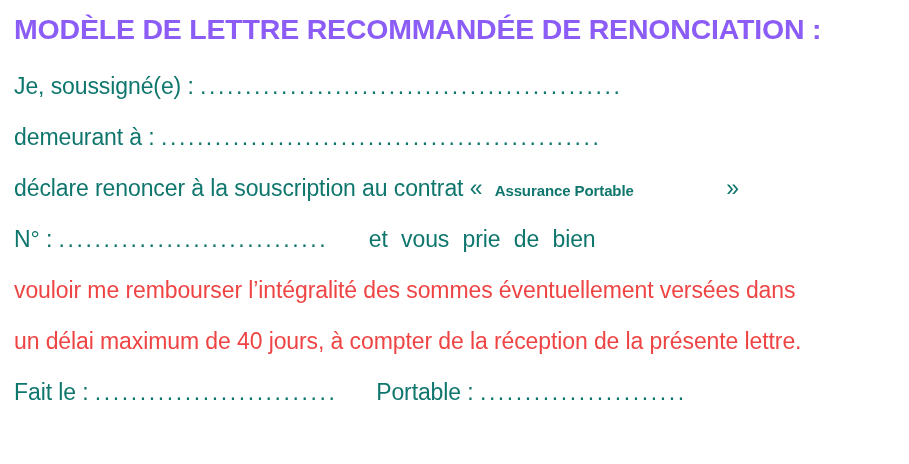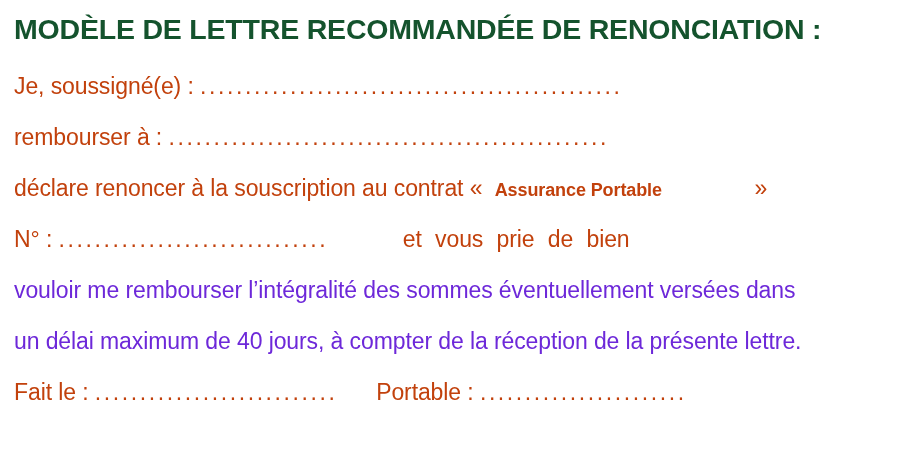--- a/index.html
+++ b/index.html
@@ -16,90 +16,89 @@
   }
   .letter {
     box-sizing: border-box;
     width: 909px;
     height: 464px;
     padding: 14px 12px 0 14px;
   }
   .title {
     font-size: 28.5px;
     font-weight: bold;
-    color: #14532d;
+    color: #8b5cf6;
     letter-spacing: -0.2px;
     line-height: 1.1;
     margin: 0 0 16px 0;
     white-space: nowrap;
   }
   .line {
     font-size: 23px;
     line-height: 51px;
     height: 51px;
-    color: #c2410c;
+    color: #0f766e;
     white-space: nowrap;
     display: block;
     letter-spacing: -0.1px;
   }
   .dots {
     letter-spacing: 2.6px;
     font-size: 23px;
   }
   .dots-sm {
     letter-spacing: 2.6px;
     font-size: 23px;
   }
   .contract-name {
     font-weight: bold;
-    font-size: 18px;
+    font-size: 15px;
     padding: 0 6px;
   }
   .guillemet {
     font-size: 23px;
   }
   .spacer-wide {
     display: inline-block;
     width: 74px;
   }
   .justified {
     font-size: 23px;
     line-height: 51px;
     height: 51px;
-    color: #6d28d9;
+    color: #ef4444;
     letter-spacing: -0.1px;
     white-space: nowrap;
   }
   .nbsp-gap {
     display: inline-block;
     width: 28px;
   }
   .sig-gap {
     display: inline-block;
     width: 26px;
   }
   .wordspace-justify {
     word-spacing: 7px;
-    margin-left: 34px;
   }
 </style>
 </head>
 <body>
 
 <div class="letter">
 
   <h1 class="title">MODÈLE DE LETTRE RECOMMANDÉE DE RENONCIATION :</h1>
 
   <div class="line">
     <span>Je, soussigné(e) :</span>
     <span class="dots">...............................................</span>
   </div>
 
   <div class="line">
-    <span>rembourser à :</span>
+    <span>demeurant à :</span>
     <span class="dots">.................................................</span>
   </div>
 
   <div class="line">
     <span>déclare renoncer à la souscription au contrat «</span>
     <span class="contract-name">Assurance Portable</span>
     <span class="spacer-wide"></span>
     <span class="guillemet">»</span>
   </div>
 

